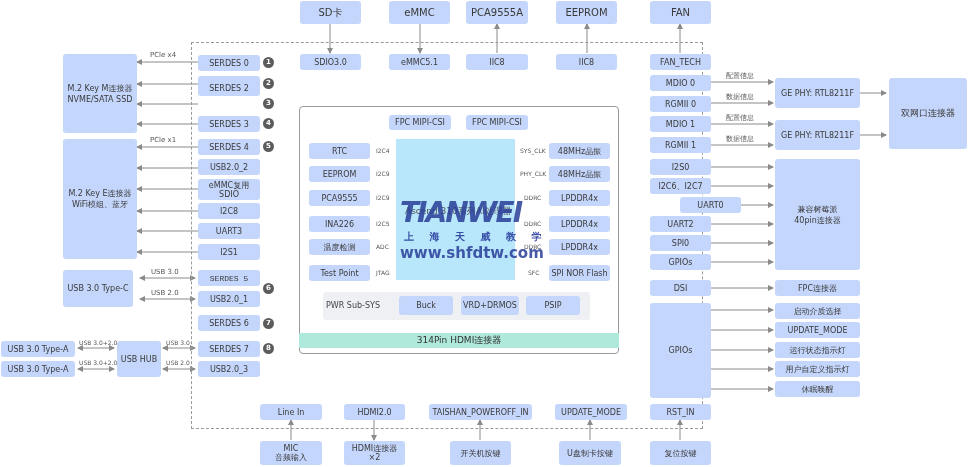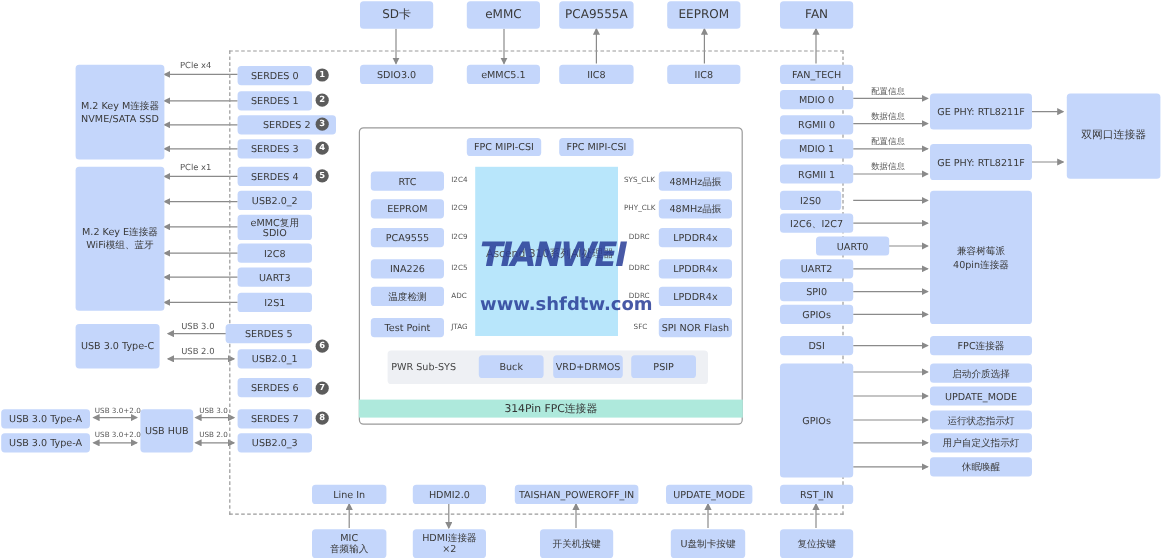--- a/index.html
+++ b/index.html
@@ -109,30 +109,30 @@
 <span class="lbl" style="left:150px;top:136px;">PCle x1</span>
 <span class="lbl" style="left:151px;top:268px;">USB 3.0</span>
 <span class="lbl" style="left:151px;top:289px;">USB 2.0</span>
 <span class="sm" style="left:79px;top:339px;">USB 3.0+2.0</span>
 <span class="sm" style="left:79px;top:359px;">USB 3.0+2.0</span>
 <span class="sm" style="left:166px;top:339px;">USB 3.0</span>
 <span class="sm" style="left:166px;top:359px;">USB 2.0</span>
 
 <div class="box" style="left:198px;top:55px;width:62px;height:16px;font-size:8px;">SERDES 0</div>
 <div class="box" style="left:198px;top:76px;width:62px;height:16px;font-size:8px;">SERDES 1</div>
-<div class="box" style="left:198px;top:96px;width:82px;height:16px;font-size:8px;">SERDES 2</div>
+<div class="box" style="left:198px;top:80px;width:62px;height:16px;font-size:8px;">SERDES 2</div>
 <div class="box" style="left:198px;top:116px;width:62px;height:16px;font-size:8px;">SERDES 3</div>
 <div class="box" style="left:198px;top:139px;width:62px;height:16px;font-size:8px;">SERDES 4</div>
 <div class="box" style="left:198px;top:159px;width:62px;height:16px;font-size:8px;">USB2.0_2</div>
 <div class="box" style="left:198px;top:179px;width:62px;height:21px;font-size:8px;line-height:9px;">eMMC复用
 SDIO</div>
 <div class="box" style="left:198px;top:203px;width:62px;height:16px;font-size:8px;">I2C8</div>
 <div class="box" style="left:198px;top:223px;width:62px;height:16px;font-size:8px;">UART3</div>
 <div class="box" style="left:198px;top:244px;width:62px;height:16px;font-size:8px;">I2S1</div>
-<div class="box" style="left:188px;top:270px;width:72px;height:16px;font-size:8px;">SERDES 5</div>
+<div class="box" style="left:198px;top:270px;width:62px;height:16px;font-size:8px;font-family:Liberation Mono, monospace;">SERDES 5</div>
 <div class="box" style="left:198px;top:291px;width:62px;height:16px;font-size:8px;">USB2.0_1</div>
 <div class="box" style="left:198px;top:315px;width:62px;height:16px;font-size:8px;">SERDES 6</div>
 <div class="box" style="left:198px;top:341px;width:62px;height:16px;font-size:8px;">SERDES 7</div>
 <div class="box" style="left:198px;top:361px;width:62px;height:16px;font-size:8px;">USB2.0_3</div>
 
 <div class="num" style="left:263px;top:57px;">1</div>
 <div class="num" style="left:263px;top:78px;">2</div>
 <div class="num" style="left:263px;top:98px;">3</div>
 <div class="num" style="left:263px;top:118px;">4</div>
 <div class="num" style="left:263px;top:141px;">5</div>
@@ -174,32 +174,33 @@
 <div class="box" style="left:549px;top:216px;width:61px;height:16px;font-size:8px;">LPDDR4x</div>
 <div class="box" style="left:549px;top:239px;width:61px;height:16px;font-size:8px;">LPDDR4x</div>
 <div class="box" style="left:549px;top:265px;width:61px;height:16px;font-size:8px;">SPI NOR Flash</div>
 
 <div class="pwr" style="left:323px;top:292px;width:267px;height:28px;"></div>
 <span class="lbl" style="left:326px;top:301px;font-size:8px;color:#444;">PWR Sub-SYS</span>
 <div class="box" style="left:399px;top:296px;width:54px;height:19px;font-size:8px;">Buck</div>
 <div class="box" style="left:461px;top:296px;width:58px;height:19px;font-size:8px;">VRD+DRMOS</div>
 <div class="box" style="left:526px;top:296px;width:54px;height:19px;font-size:8px;">PSIP</div>
 
-<div class="mxm" style="left:299px;top:333px;width:320px;height:15px;">314Pin FPC连接器</div>
+<div class="mxm" style="left:299px;top:333px;width:320px;height:15px;">314Pin HDMI连接器</div>
 
 <div class="wm" style="left:400px;top:196px;width:170px;height:70px;">
   <div style="position:absolute;left:0;top:0;font-size:28px;font-weight:bold;font-style:italic;color:rgba(40,60,150,0.85);letter-spacing:-2px;font-family:'DejaVu Sans',sans-serif;">TIANWEI</div>
+  <div style="position:absolute;left:4px;top:34px;font-size:10px;font-weight:bold;color:rgba(30,50,150,0.85);letter-spacing:6px;">上 海 天 威 教 学</div>
   <div style="position:absolute;left:0;top:48px;font-size:15px;font-weight:bold;color:rgba(40,60,150,0.85);font-family:'DejaVu Sans',sans-serif;">www.shfdtw.com</div>
 </div>
 
 <div class="box" style="left:650px;top:75px;width:61px;height:16px;font-size:8px;">MDIO 0</div>
 <div class="box" style="left:650px;top:96px;width:61px;height:16px;font-size:8px;">RGMII 0</div>
 <div class="box" style="left:650px;top:116px;width:61px;height:16px;font-size:8px;">MDIO 1</div>
 <div class="box" style="left:650px;top:137px;width:61px;height:16px;font-size:8px;">RGMII 1</div>
-<div class="box" style="left:650px;top:159px;width:51px;height:16px;font-size:8px;">I2S0</div>
+<div class="box" style="left:650px;top:159px;width:61px;height:16px;font-size:8px;">I2S0</div>
 <div class="box" style="left:650px;top:178px;width:61px;height:16px;font-size:8px;">I2C6、I2C7</div>
 <div class="box" style="left:650px;top:197px;width:61px;height:16px;font-size:8px;margin-left:30px;">UART0</div>
 <div class="box" style="left:650px;top:216px;width:61px;height:16px;font-size:8px;">UART2</div>
 <div class="box" style="left:650px;top:235px;width:61px;height:16px;font-size:8px;">SPI0</div>
 <div class="box" style="left:650px;top:254px;width:61px;height:16px;font-size:8px;">GPIOs</div>
 <div class="box" style="left:650px;top:280px;width:61px;height:16px;font-size:8px;">DSI</div>
 <div class="box" style="left:650px;top:303px;width:61px;height:95px;font-size:8px;">GPIOs</div>
 <div class="box" style="left:650px;top:404px;width:61px;height:16px;font-size:8px;">RST_IN</div>
 
 <span class="lbl" style="left:726px;top:71px;">配置信息</span>

